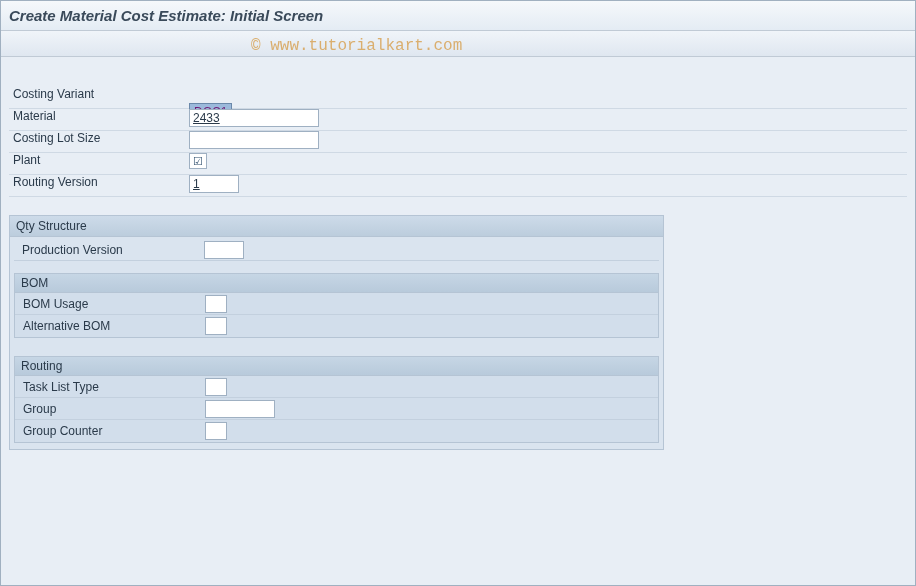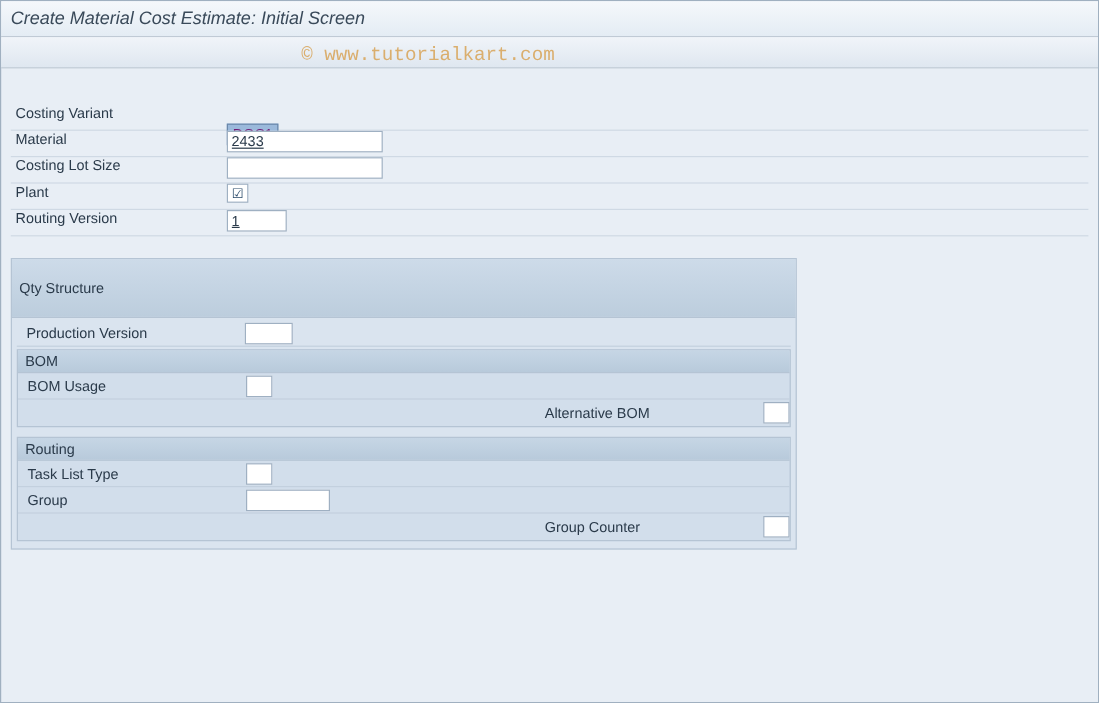--- a/index.html
+++ b/index.html
@@ -21,21 +21,21 @@
       background: #e8eef5;
       border: 1px solid #a0b0c0;
     }
     .title-bar {
       background: linear-gradient(to bottom, #f5f8fb, #e4ecf4);
       border-bottom: 1px solid #c0cad5;
       padding: 6px 8px;
     }
     .title-text {
       font-size: 15px;
-      font-weight: normal;
+      font-weight: bold;
       font-style: italic;
       color: #3a4a5a;
       margin-top: 32px;
     }
     .toolbar-strip {
       background: linear-gradient(to bottom, #f0f4f9, #dfe7f0);
       height: 26px;
       border-bottom: 1px solid #c0cad5;
       position: relative;
     }
@@ -101,30 +101,30 @@
     }
     .group-box {
       margin-top: 18px;
       border: 1px solid #b5c4d4;
       background: #dae4ef;
       width: 655px;
     }
     .group-title {
       background: linear-gradient(to bottom, #cddbe9, #bccddd);
       border-bottom: 1px solid #b5c4d4;
-      padding: 17px 6px;
+      padding: 3px 6px;
       font-size: 12px;
       color: #2a3a4a;
     }
     .group-body {
       padding: 2px 4px 6px 4px;
     }
     .sub-group {
       border: 1px solid #b5c4d4;
-      margin-top: 2px;
+      margin-top: 12px;
       background: #d2deeb;
     }
     .sub-title {
       background: linear-gradient(to bottom, #c6d6e5, #b8cadb);
       border-bottom: 1px solid #b5c4d4;
       padding: 2px 6px;
       font-size: 12px;
       color: #2a3a4a;
     }
     .sub-body {
@@ -133,21 +133,20 @@
     .group-row {
       display: flex;
       align-items: center;
       height: 22px;
       border-bottom: 1px solid #c3d0de;
       padding-left: 4px;
       gap: 26px;
     }
     .group-row:last-child {
       border-bottom: none;
-      justify-content: flex-end;
     }
     .group-row .field-label {
       width: 160px;
     }
     .spacer-small { height: 6px; }
   </style>
 </head>
 <body>
 
 <div class="window">

